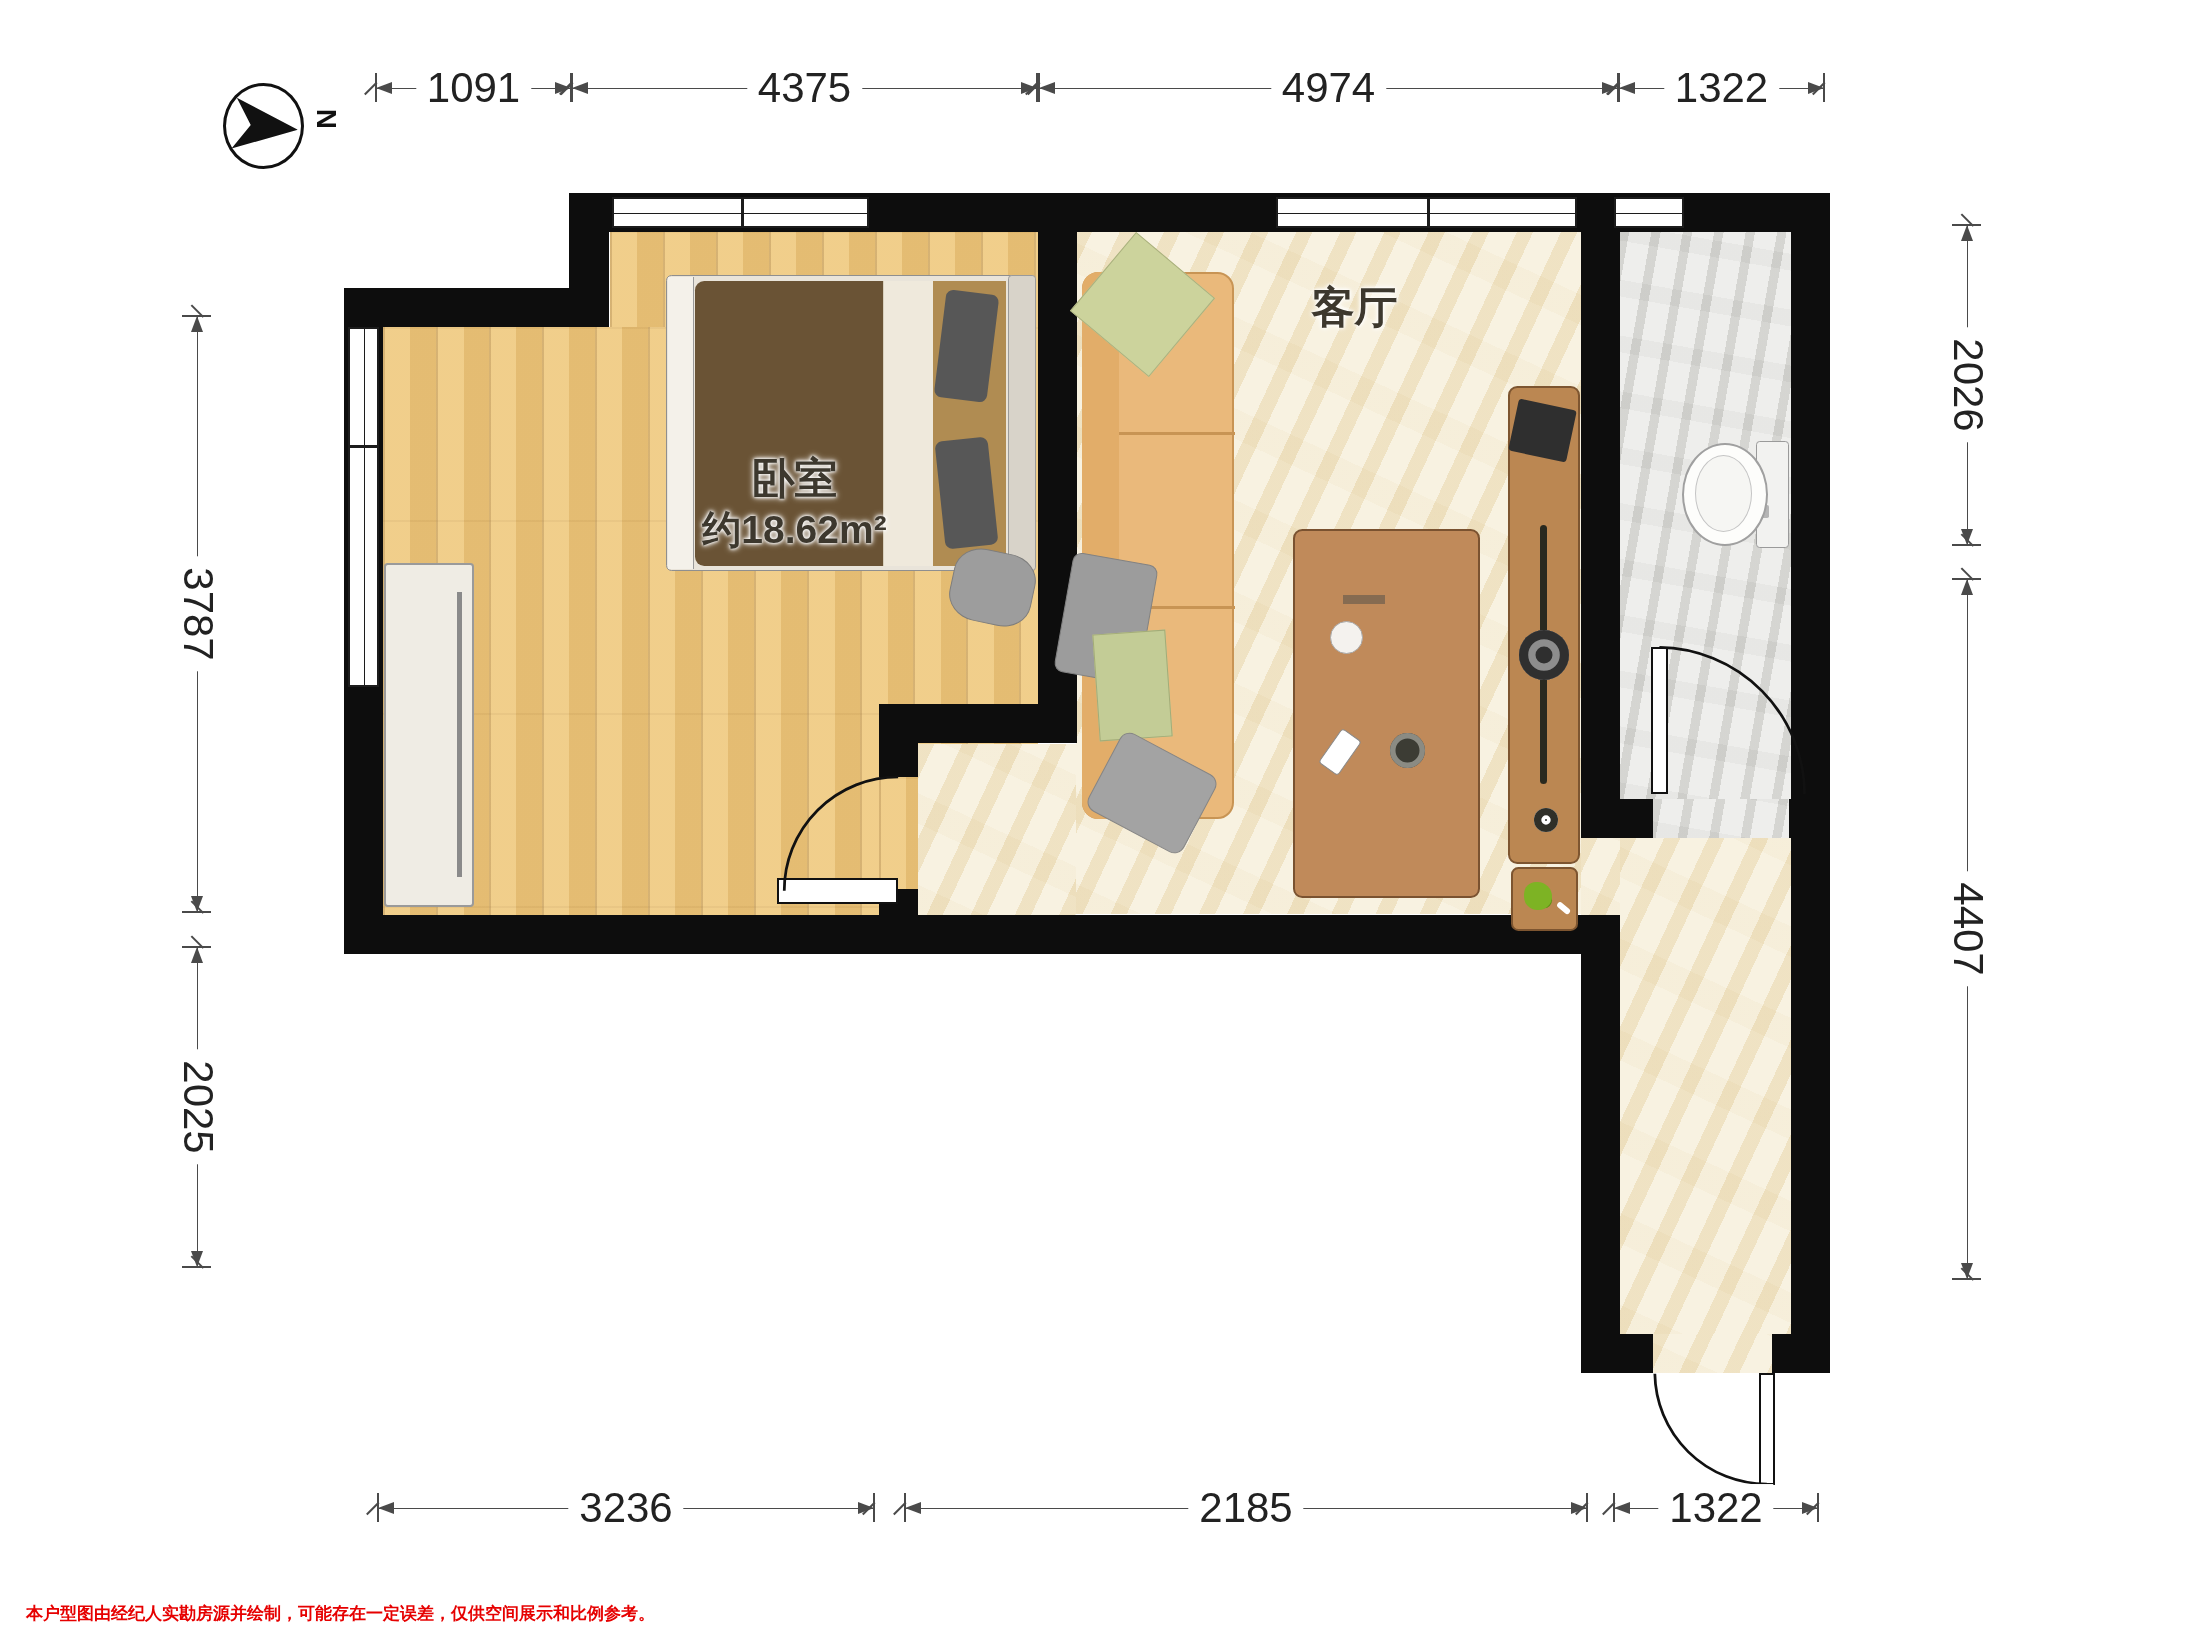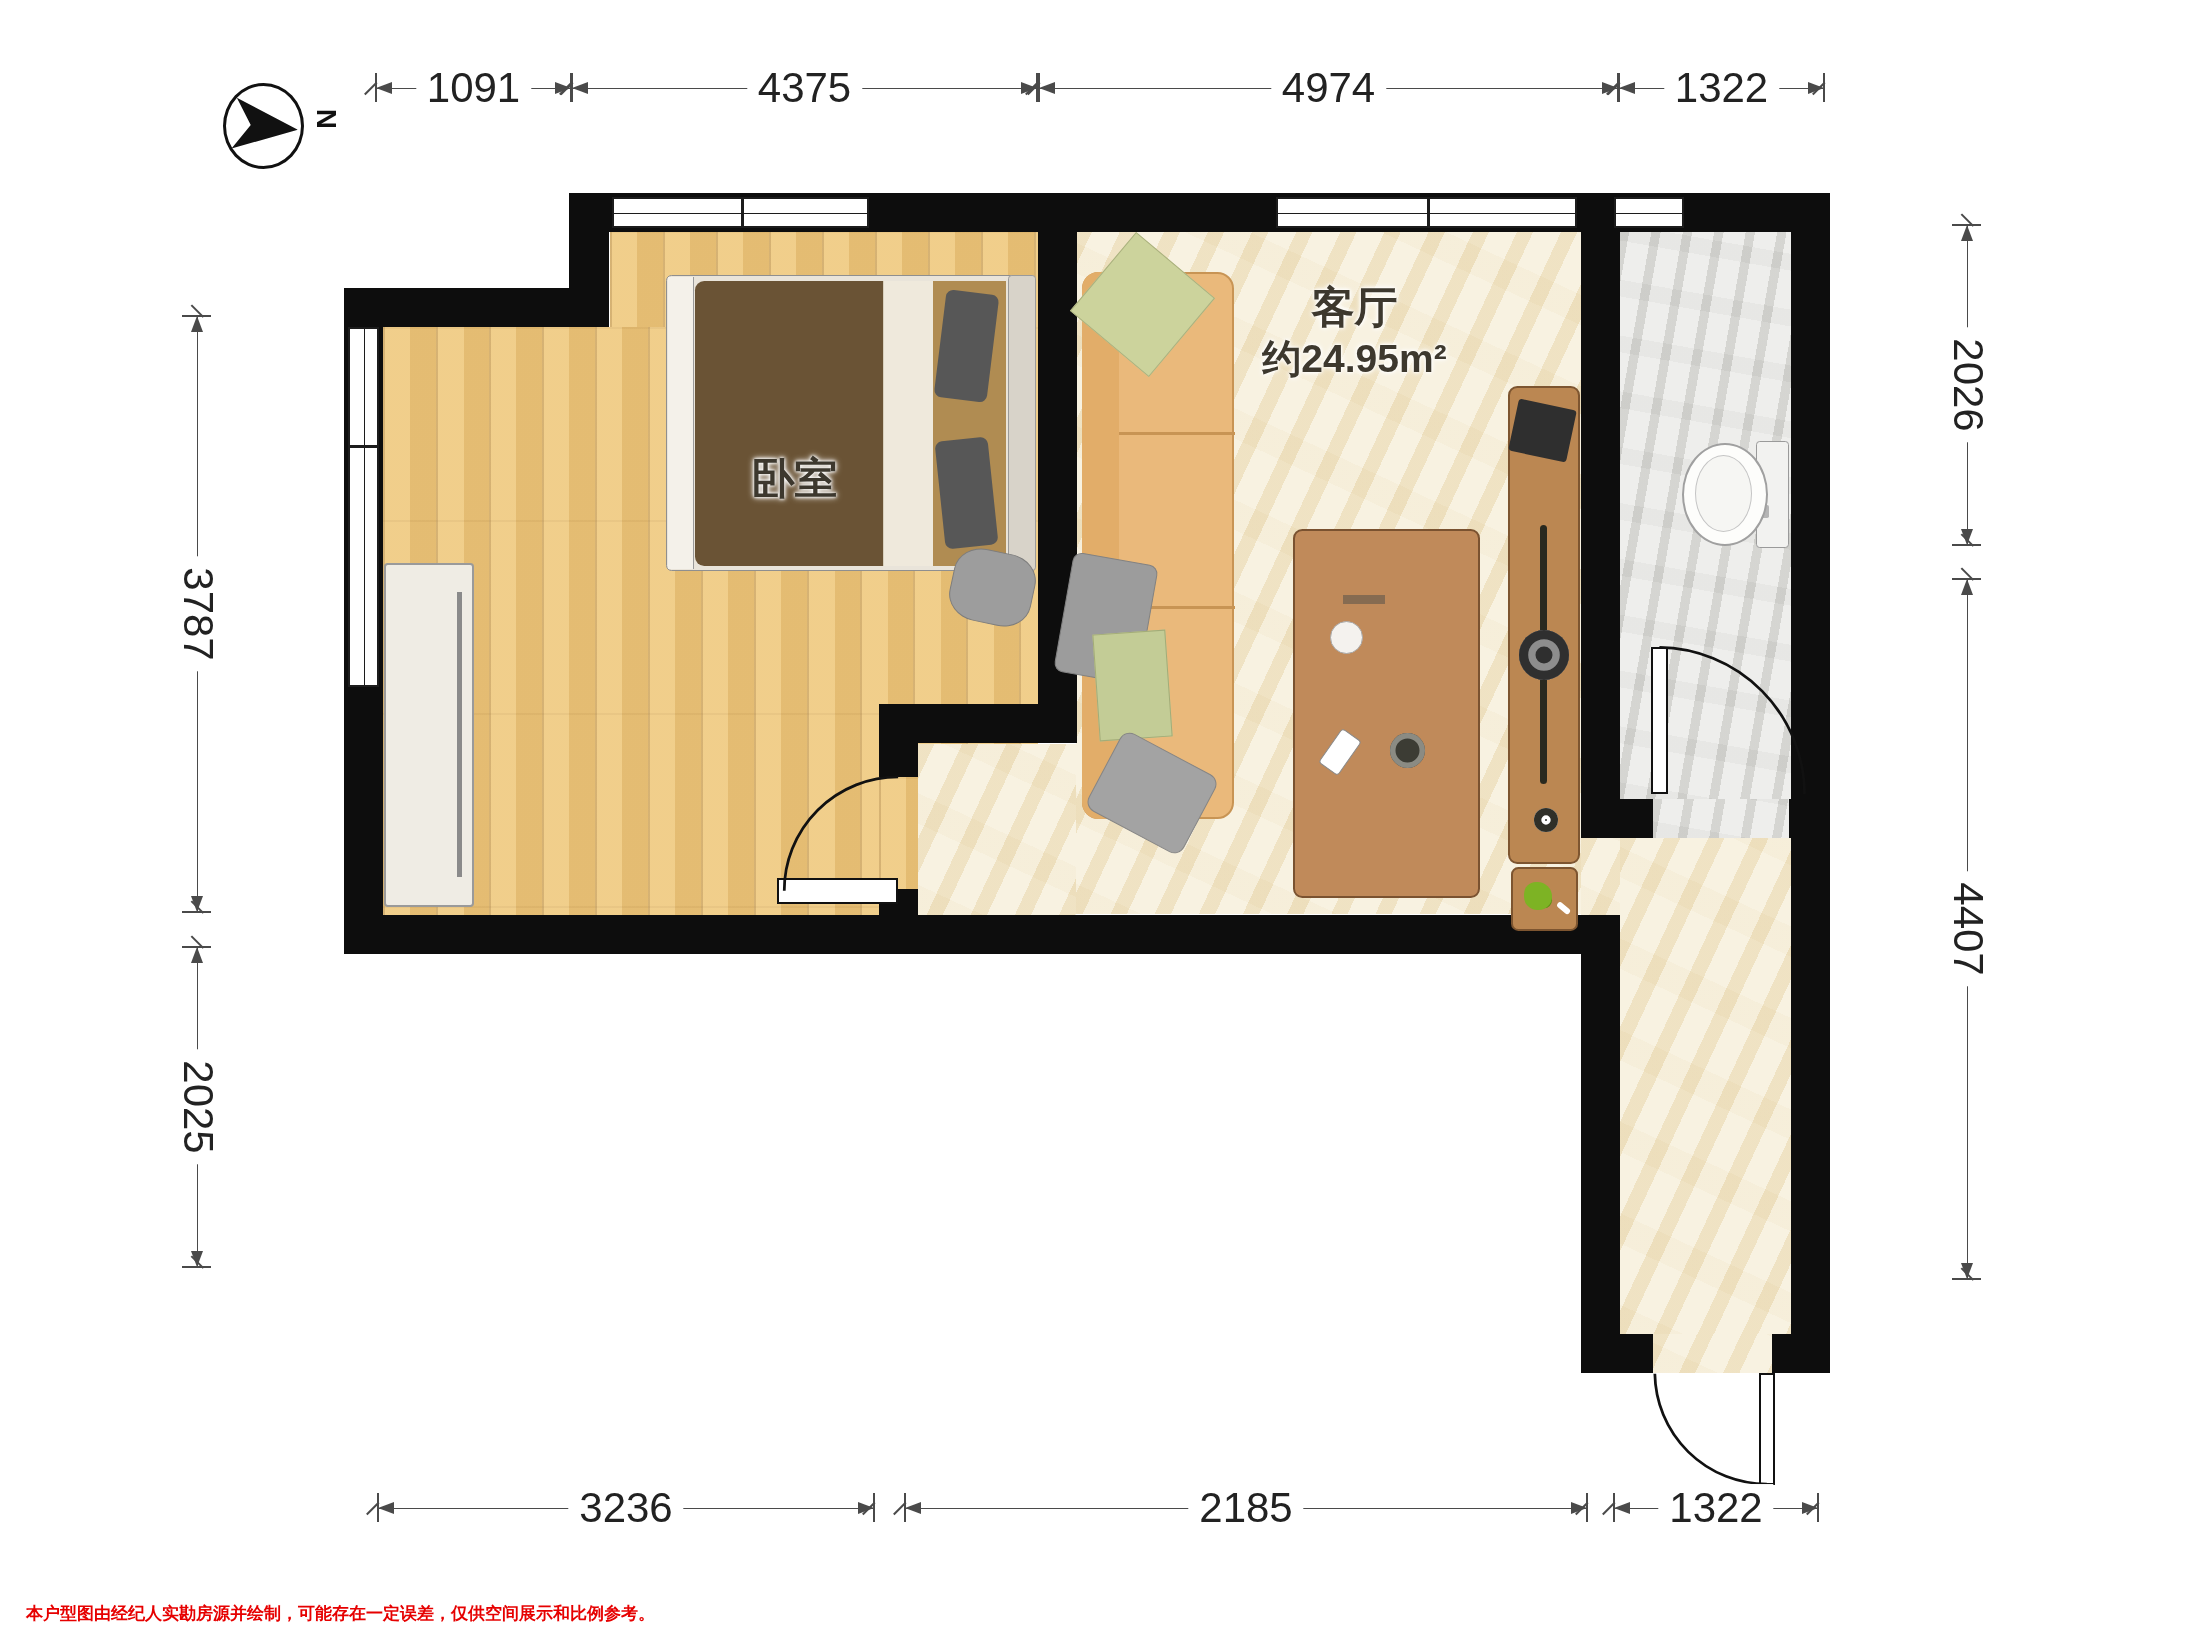--- a/index.html
+++ b/index.html
@@ -161,24 +161,24 @@
   <div class="door-leaf" style="left:1651px;top:647px;width:16.5px;height:147px;"></div>
   <div class="door-leaf" style="left:1759px;top:1373px;width:15.6px;height:112px;"></div>
   <svg id="arc-overlay" width="2204" height="1653" viewBox="0 0 2400 1800">
     <path d="M 978 846 A 124 124 0 0 0 854 970" fill="none" stroke="#111" stroke-width="3"></path>
     <path d="M 1807 705 A 160 160 0 0 1 1965 865" fill="none" stroke="#111" stroke-width="3"></path>
     <path d="M 1802 1496 A 122 122 0 0 0 1924 1616" fill="none" stroke="#111" stroke-width="3"></path>
   </svg>
 
   <div class="room-label" style="left:643px;top:452px;width:303px;">
     <span class="rname">卧室</span>
+    <span class="rarea">约18.62m²</span>
   </div>
   <div class="room-label" style="left:1203px;top:281px;width:303px;">
     <span class="rname">客厅</span>
-    <span class="rarea">约24.95m²</span>
   </div>
 
   <div class="dim dim-h" style="left:377px;top:88px;width:193px;">
     <span class="bar bar-l"></span>
       <span class="bar bar-r"></span>
     <span class="dim-label">1091</span>
   </div>
   <div class="dim dim-h" style="left:573px;top:88px;width:463px;">
     <span class="bar bar-l"></span>
       <span class="bar bar-r"></span>

